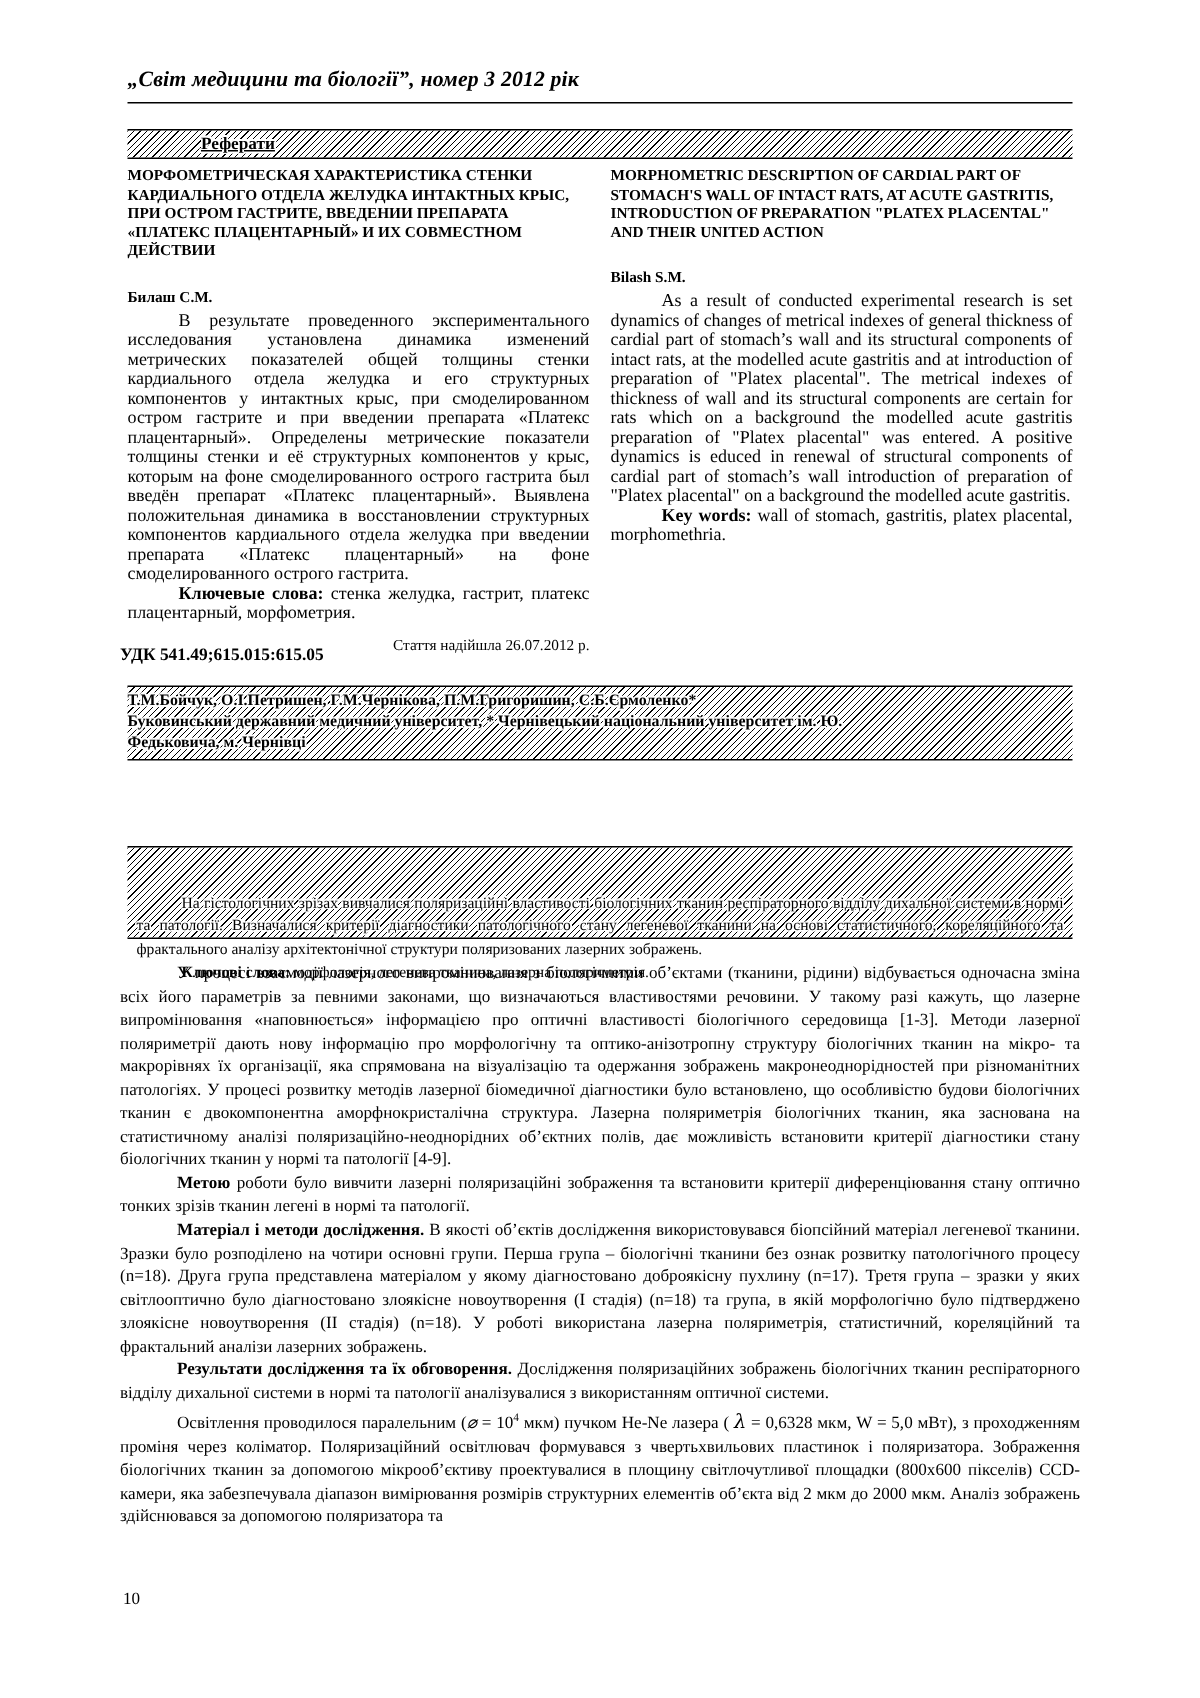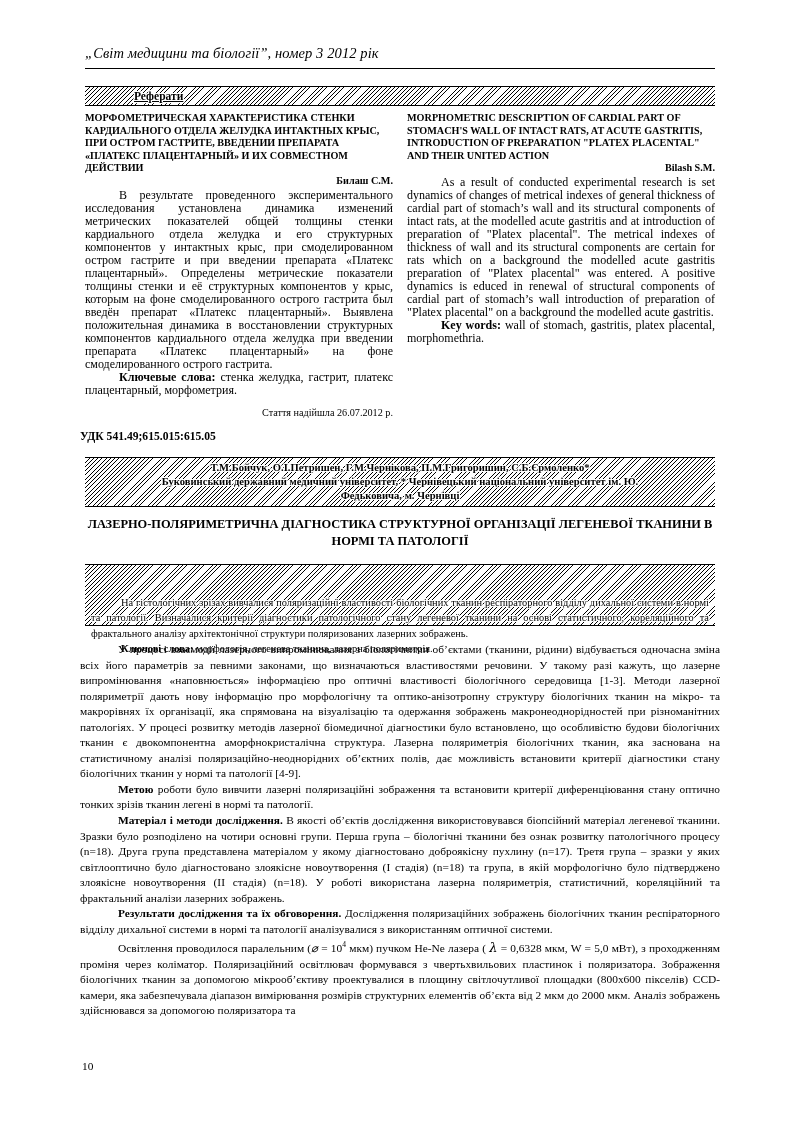--- a/index.html
+++ b/index.html
@@ -9,21 +9,21 @@
     font-family:"Liberation Serif", serif;
     color:#000;
     position:relative;
     overflow:hidden;
   }
   .page { position:absolute; inset:0; padding:0; }
 
   
   .runhead {
     position:absolute; left:85px; top:45px; width:630px;
-    font-style:italic; font-weight:normal; font-size:14.5px;
+    font-style:italic; font-weight:bold; font-size:14.5px;
     letter-spacing:.1px;
   }
   .runrule {
     position:absolute; left:85px; top:68px; width:630px;
     border-top:1.6px solid #000;
   }
 
   
   .band {
     position:absolute;
@@ -42,21 +42,21 @@
   .band-label {
     font-weight:bold; font-size:11.5px;
     background:transparent;
     padding:0 4px;
     text-shadow:
       0.6px 0 #fff, -0.6px 0 #fff, 0 0.6px #fff, 0 -0.6px #fff,
       1.2px 0 #fff, -1.2px 0 #fff, 0 1.2px #fff, 0 -1.2px #fff,
       1px 1px #fff, -1px -1px #fff, 1px -1px #fff, -1px 1px #fff;
   }
   .band-center {
-    width:100%; text-align:center; font-weight:bold;
+    width:100%; text-align:left; font-weight:bold;
     font-size:10.6px; line-height:14.2px;
   }
   .band-center span {
     text-shadow:
       0.6px 0 #fff, -0.6px 0 #fff, 0 0.6px #fff, 0 -0.6px #fff,
       1.2px 0 #fff, -1.2px 0 #fff, 0 1.2px #fff, 0 -1.2px #fff,
       1px 1px #fff, -1px -1px #fff, 1px -1px #fff, -1px 1px #fff;
   }
   .band-abstract {
     font-size:10.4px; line-height:15.4px; text-align:justify;
@@ -71,21 +71,21 @@
       0.9px 0.9px #fff, -0.9px -0.9px #fff, 0.9px -0.9px #fff, -0.9px 0.9px #fff;
   }
 
   
   .abs-wrap { position:absolute; left:85px; top:112px; width:630px; display:flex; gap:14px; }
   .abs-col { width:308px; }
   .abs-title {
     text-align:left; font-weight:bold; font-size:10.2px; line-height:12.6px;
     text-transform:none;
   }
-  .abs-author { text-align:right; font-weight:bold; font-size:10.2px; margin-top:0; }
+  .abs-author { text-align:left; font-weight:bold; font-size:10.2px; margin-top:18px; }
   .abs-body { font-size:12px; line-height:13.0px; text-align:justify; margin-top:3px;font-family:Liberation Serif, serif; }
   .abs-body p { text-indent:34px; }
   .abs-kw { margin-top:0px; }
   .abs-kw b { font-weight:bold; }
   .submitted { text-align:right; font-size:10.2px; margin-top:10px; }
 
   
   .udc { position:absolute; left:80px; top:430px; font-weight:bold; font-size:11.6px; }
 
   
@@ -149,21 +149,20 @@
   <div class="band" style="left:85px; top:457px; width:630px; height:50px;">
     <div class="band-inner">
       <div class="band-center">
         <span>Т.М.Бойчук, О.І.Петришен, Г.М.Чернікова, П.М.Григоришин, С.Б.Єрмоленко*</span><br>
         <span>Буковинський державний медичний університет, * Чернівецький національний університет ім. Ю.</span><br>
         <span>Федьковича, м. Чернівці</span>
       </div>
     </div>
   </div>
 
-  <div class="maintitle">ЛАЗЕРНО-ПОЛЯРИМЕТРИЧНА ДІАГНОСТИКА СТРУКТУРНОЇ ОРГАНІЗАЦІЇ ЛЕГЕНЕВОЇ ТКАНИНИ В НОРМІ ТА ПАТОЛОГІЇ</div>
 
   <div class="band" style="left:85px; top:564px; width:630px; height:62px;">
     <div class="band-abstract">
       <p class="shadowed">На гістологічних зрізах вивчалися поляризаційні властивості біологічних тканин респіраторного відділу дихальної системи в нормі та патології. Визначалися критерії діагностики патологічного стану легеневої тканини на основі статистичного, кореляційного та фрактального аналізу архітектонічної структури поляризованих лазерних зображень.</p>
       <p class="shadowed" style="text-indent:30px;"><b>Ключові слова:</b> <span>морфологія, легенева тканина, лазерна поляриметрія.</span></p>
     </div>
   </div>
 
   <div class="body">
     <p>У процесі взаємодії лазерного випромінювання з біологічними об’єктами (тканини, рідини) відбувається одночасна зміна всіх його параметрів за певними законами, що визначаються властивостями речовини. У такому разі кажуть, що лазерне випромінювання «наповнюється» інформацією про оптичні властивості біологічного середовища [1-3]. Методи лазерної поляриметрії дають нову інформацію про морфологічну та оптико-анізотропну структуру біологічних тканин на мікро- та макрорівнях їх організації, яка спрямована на візуалізацію та одержання зображень макронеоднорідностей при різноманітних патологіях. У процесі розвитку методів лазерної біомедичної діагностики було встановлено, що особливістю будови біологічних тканин є двокомпонентна аморфнокристалічна структура. Лазерна поляриметрія біологічних тканин, яка заснована на статистичному аналізі поляризаційно-неоднорідних об’єктних полів, дає можливість встановити критерії діагностики стану біологічних тканин у нормі та патології [4-9].</p>

